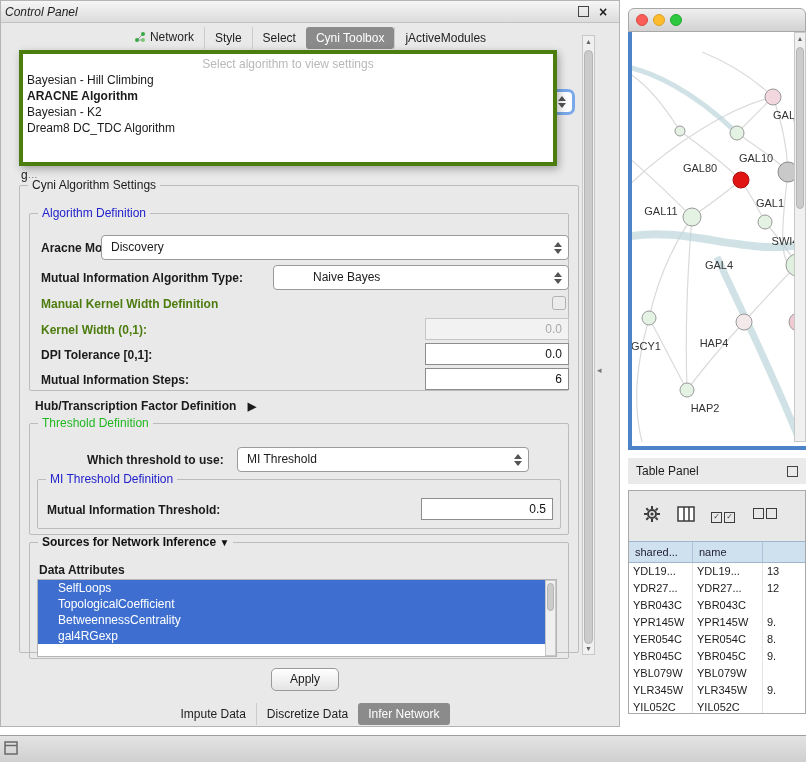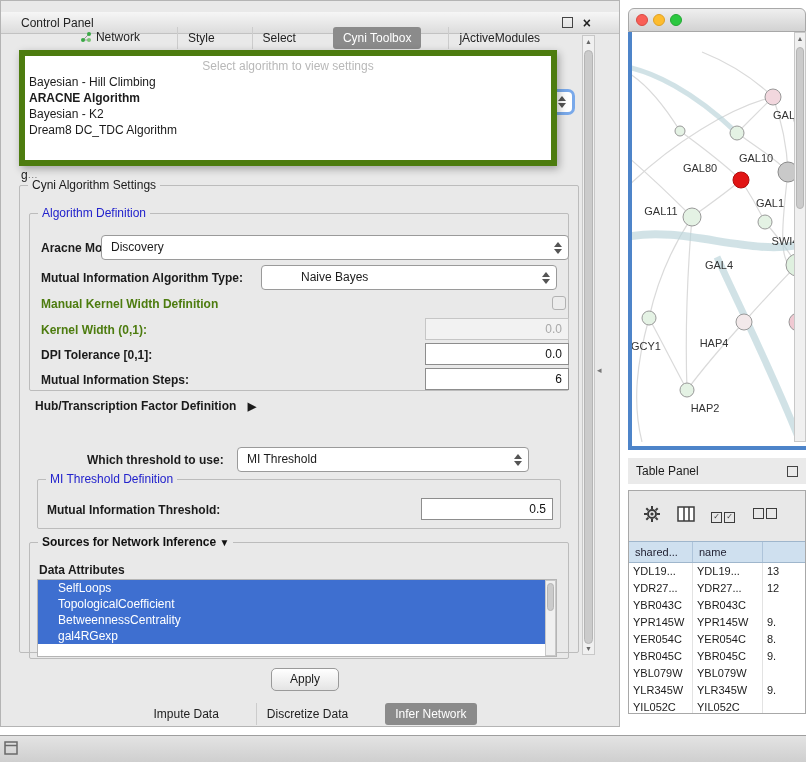--- a/index.html
+++ b/index.html
@@ -4,35 +4,35 @@
 <style>
   html,body{margin:0;padding:0;}
   body{width:806px;height:762px;position:relative;background:#ffffff;
        font-family:"Liberation Sans",sans-serif;font-size:12px;color:#1b1b1b;overflow:hidden;}
   .abs{position:absolute;}
   .bold{font-weight:bold;}
   .graytxt{color:#4d7c0f;}
 
   
   .cpanel{left:0;top:8;width:620px;height:727px;background:#e9e9e9;border:1px solid #b4b4b4;box-sizing:border-box;}
-  .cp-titlebar{left:0;top:11px;width:100%;height:22px;display:flex;align-items:center;padding:0 20px;box-sizing:border-box;
-       background:linear-gradient(#f6f6f6,#dcdcdc);border-bottom:1px solid #c2c2c2;}
+  .cp-titlebar{left:0;top:0;width:100%;height:22px;display:flex;align-items:center;padding:0 4px;box-sizing:border-box;
+       background:linear-gradient(#f6f6f6,#dcdcdc);border-bottom:1px solid #c2c2c2;font-style:italic;}
   .cp-title{font-size:12px;color:#222;}
   .winbtns{margin-left:auto;display:flex;gap:10px;align-items:center;padding-right:8px;}
   .floatbox{width:9px;height:9px;border:1.5px solid #444;}
   .closex{font-weight:bold;font-size:14px;color:#222;line-height:10px;}
 
-  .tabsrow{left:0;top:24px;width:100%;height:26px;display:flex;justify-content:center;align-items:center;gap:27px;}
+  .tabsrow{left:0;top:24px;width:100%;height:26px;display:flex;justify-content:center;align-items:center;}
   .tab{padding:4px 10px;color:#222;white-space:nowrap;}
   .tab + .tab{border-left:1px solid #cccccc;}
   .tab.sel{background:#8b8b8b;color:#fff;border-radius:3px;border-left:none;}
   .tabicon{display:inline-block;vertical-align:-2px;margin-right:4px;}
 
   
-  .popup{left:18px;top:49px;width:538px;height:116px;background:#ffffff;border:6px solid #4d7c0f;
+  .popup{left:18px;top:49px;width:538px;height:116px;background:#ffffff;border:4px solid #4d7c0f;
          box-shadow:2px 3px 8px rgba(0,0,0,.3);z-index:30;box-sizing:border-box;padding-top:2px;}
   .popup .hdr{text-align:center;color:#b8b8b8;height:16px;line-height:16px;}
   .popup .item{height:16px;line-height:16px;padding-left:4px;}
   .popup .item.sel{font-weight:bold;}
 
   .combofrag{left:40px;top:88px;width:534px;height:26px;background:#fff;border:3px solid #79a9ea;border-radius:7px;z-index:5;box-sizing:border-box;}
 
   .groupbox{border:1px solid #bcbcbc;border-radius:2px;box-sizing:border-box;}
   .legend{position:absolute;top:-8px;left:8px;background:#e9e9e9;padding:0 4px;white-space:nowrap;}
   .legend.blue{color:#2222cc;}
@@ -149,21 +149,21 @@
   <span class="abs bold" style="left:40px;top:240px;">Aracne Mode:</span>
   <div class="abs combo" style="left:100px;top:234px;width:468px;height:25px;">
     <span>Discovery</span>
     <span class="arrows">
         <i class="up"></i>
         <i class="down"></i>
       </span>
   </div>
 
   <span class="abs bold" style="left:40px;top:270px;">Mutual Information Algorithm Type:</span>
-  <div class="abs combo" style="left:260px;top:264px;width:296px;height:25px;padding-left:39px;">
+  <div class="abs combo" style="left:272px;top:264px;width:296px;height:25px;padding-left:39px;">
     <span>Naive Bayes</span>
     <span class="arrows">
         <i class="up"></i>
         <i class="down"></i>
       </span>
   </div>
 
   <span class="abs bold graytxt" style="left:40px;top:296px;">Manual Kernel Width Definition</span>
   <div class="abs checkbox" style="left:551px;top:295px;"></div>
 
@@ -174,20 +174,23 @@
   <input class="abs field" style="left: 424px; top: 342px; width: 144px; height: 22px;" value="0.0">
 
   <span class="abs bold" style="left:40px;top:372px;">Mutual Information Steps:</span>
   <input class="abs field" style="left: 424px; top: 367px; width: 144px; height: 22px;" value="6">
 
   <span class="abs bold" style="left:34px;top:398px;">
     <span>Hub/Transcription Factor Definition</span>
     <span style="margin-left:8px;font-size:11px;">▶</span>
   </span>
 
+  <div class="abs groupbox" style="left:28px;top:422px;width:540px;height:112px;">
+    <span class="legend green">Threshold Definition</span>
+  </div>
 
   <span class="abs bold" style="left:86px;top:452px;">Which threshold to use:</span>
   <div class="abs combo" style="left:236px;top:446px;width:292px;height:25px;">
     <span>MI Threshold</span>
     <span class="arrows">
         <i class="up"></i>
         <i class="down"></i>
       </span>
   </div>
 

